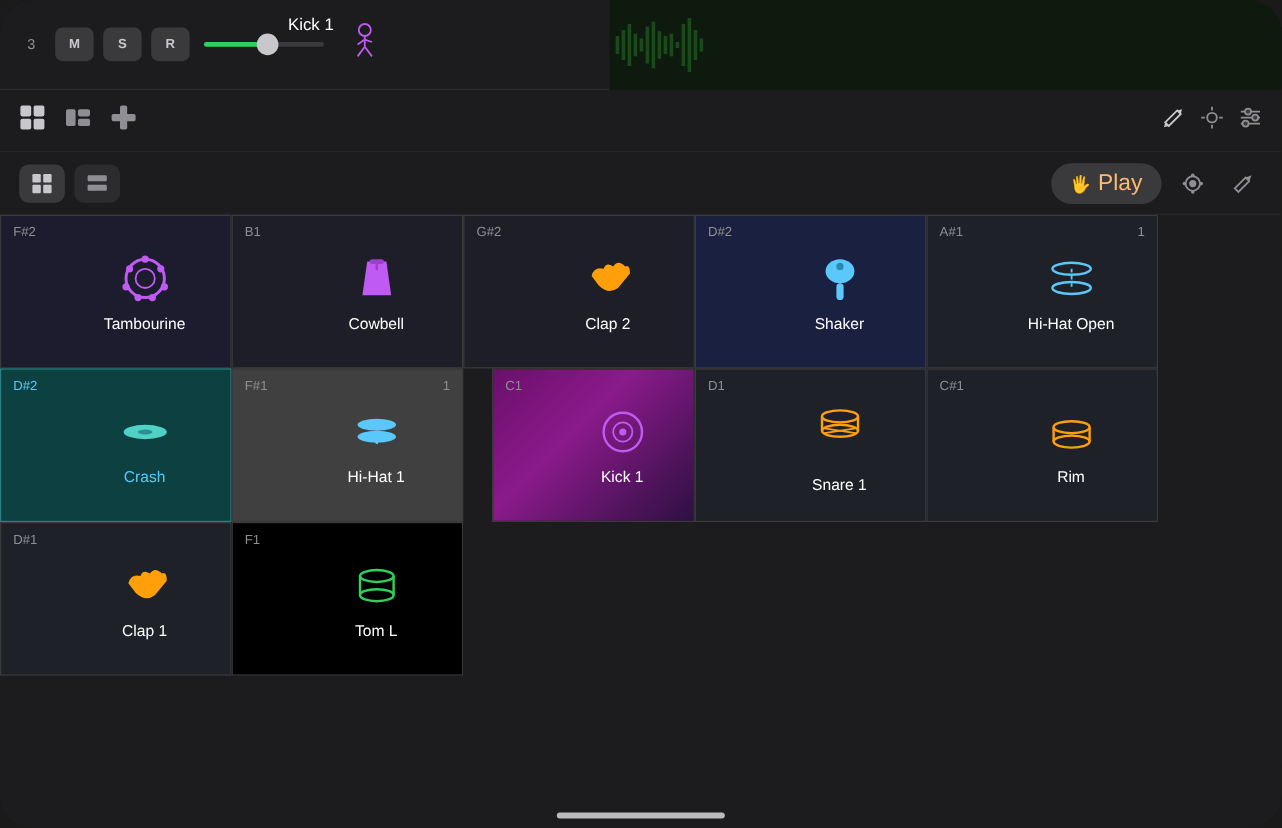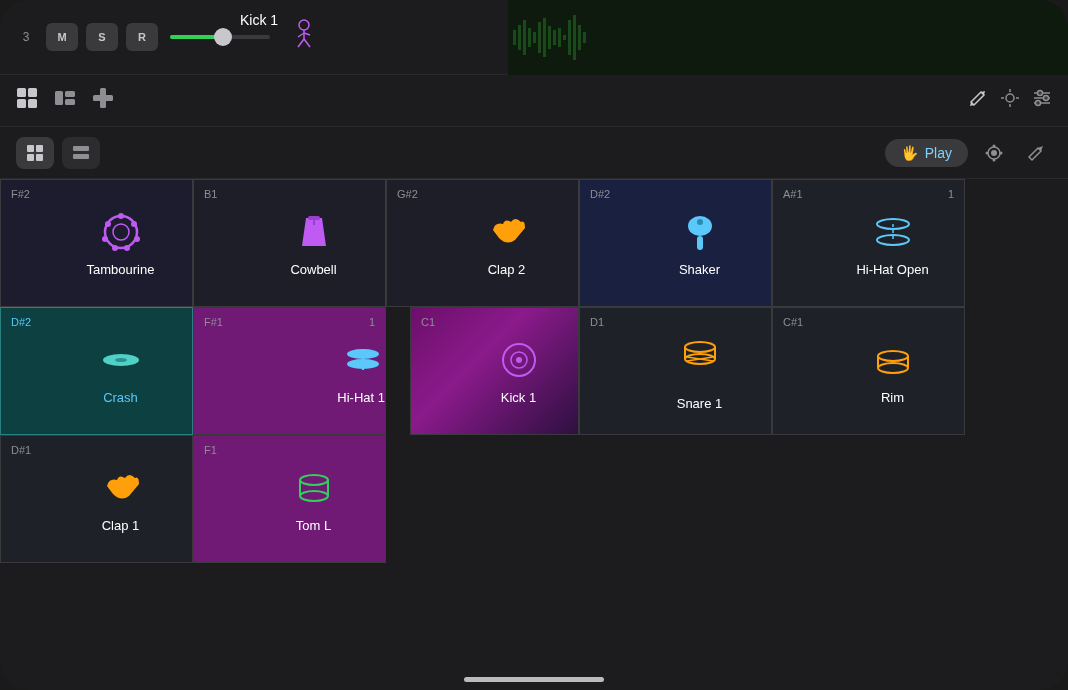--- a/index.html
+++ b/index.html
@@ -197,22 +197,22 @@
       background: #3a3a3c;
       border-radius: 20px;
       padding: 6px 16px;
       display: flex;
       align-items: center;
       gap: 6px;
       cursor: pointer;
     }
 
     .play-btn-label {
-      color: #7dd3fc;
-      font-size: 14px;
+      color: #fdba74;
+      font-size: 19px;
       text-align: center;
     }
 
     .tool-btn {
       width: 32px;
       height: 32px;
       display: flex;
       align-items: center;
       justify-content: center;
       color: #8e8e93;
@@ -273,28 +273,28 @@
     
     .pad-tambourine { background: #1c1c2e; }
     .pad-cowbell { background: #1e1e28; }
     .pad-clap2 { background: #1e1e28; }
     .pad-shaker { background: #1a2040; }
     .pad-kick-right { background: #1a1a2a; }
 
     .pad-hihat-open { background: #1e2228; }
     .pad-crash { background: #1e2228; }
     .pad-ride { background: #0d4040; border: 0.5px solid #1a6060; }
-    .pad-hihat1 { background: #701a75; align-items: flex-end; }
+    .pad-hihat1 { background: #404040; }
     .pad-tom-hi { background: #1e2228; }
 
     .pad-kick1 { background: linear-gradient(135deg, #6b0f6b 0%, #8b1a8b 40%, #2d1040 100%); margin-left: 24px; }
     .pad-snare1 { background: #1e2228; gap: 13px; }
     .pad-rim { background: #1e2228; }
     .pad-clap1 { background: #1e2228; }
-    .pad-tom-lo { background: #701a75; }
+    .pad-tom-lo { background: #000000; }
 
     
     .scroll-indicator {
       position: absolute;
       bottom: 8px;
       left: 50%;
       transform: translateX(-50%);
       width: 140px;
       height: 5px;
       background: #ffffff;

